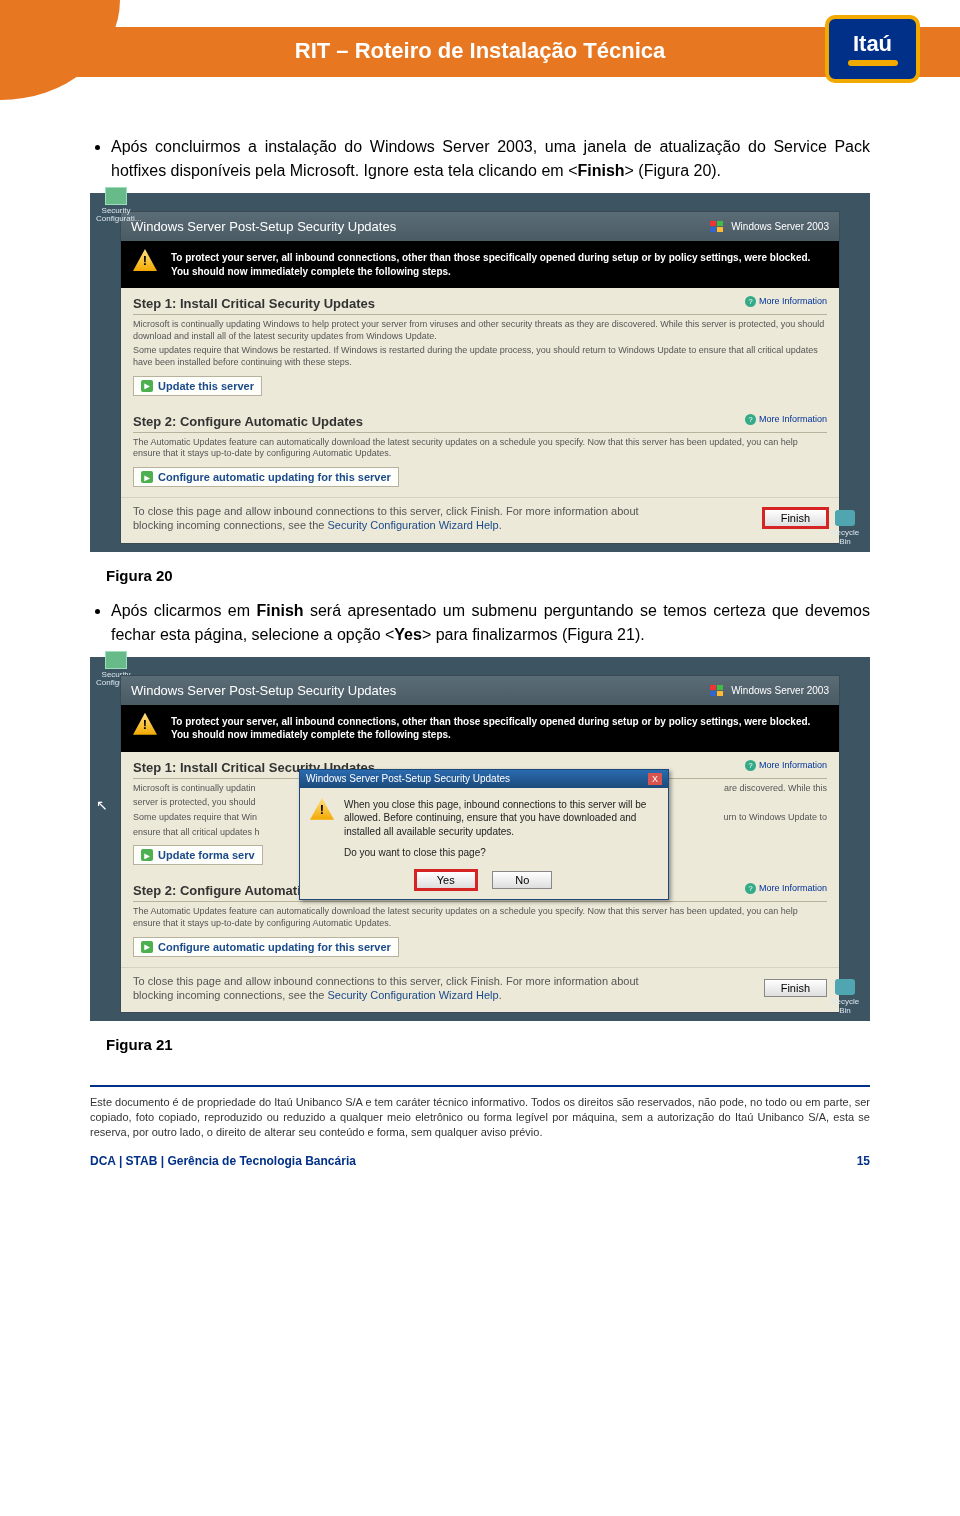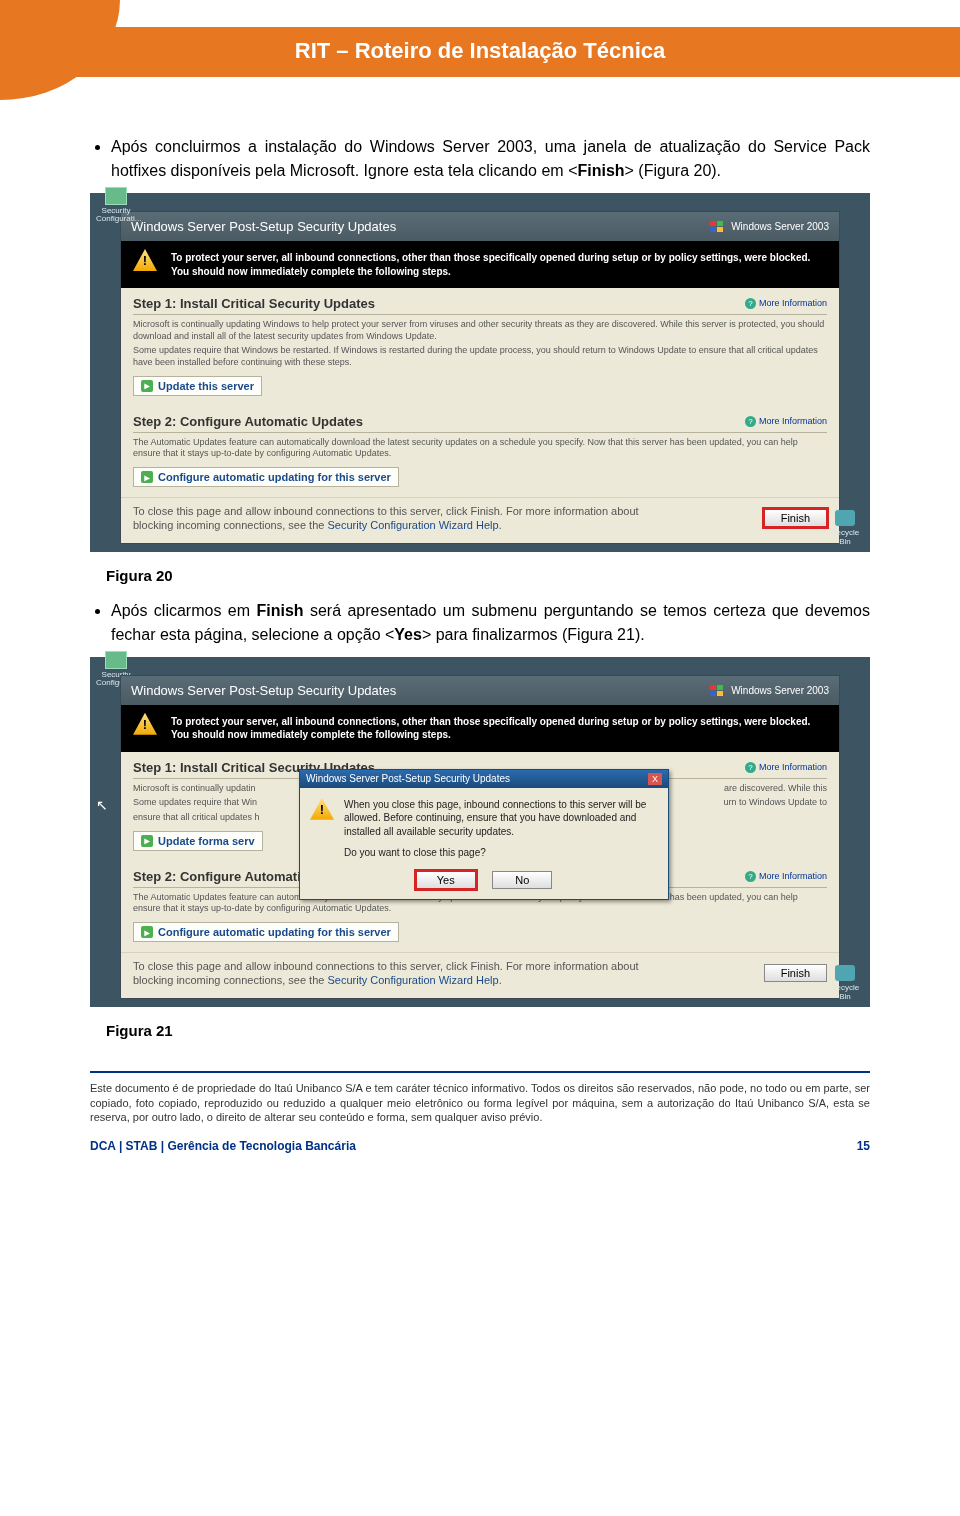--- a/index.html
+++ b/index.html
@@ -32,21 +32,21 @@
   .titlebar { background:linear-gradient(#5a6c76,#4b5b64); color:#fff; font-size:13px; padding:7px 10px; display:flex; justify-content:space-between; align-items:center;}
   .win-logo { font-size:10px; color:#fff; display:flex; align-items:center; gap:8px;justify-content:center;}
   .flag { display:inline-grid; grid-template-columns:6px 6px; grid-template-rows:5px 5px; gap:1px;}
   .flag span:nth-child(1){background:#e33;} .flag span:nth-child(2){background:#4b4;}
   .flag span:nth-child(3){background:#36c;} .flag span:nth-child(4){background:#fb3;}
 
   .bodyarea { background:#ece9d8; }
   .blackband { background:#000; color:#fff; font-size:10px; padding:10px 12px 10px 50px; position:relative; line-height:1.35;}
   .warn { position:absolute; left:12px; top:8px; width:24px; height:22px; background:linear-gradient(#ffe082,#f2a900); clip-path:polygon(50% 0,100% 100%,0 100%); display:flex; align-items:flex-end; justify-content:center; font-weight:bold; color:#000; font-size:13px; padding-bottom:1px;}
   .step { padding:8px 12px 6px 12px; }
-  .step-hdr { display:flex; justify-content:space-between; align-items:center; border-bottom:1px solid #b7b29b; padding-bottom:3px; margin-bottom:4px;}
+  .step-hdr { display:flex; justify-content:space-between; align-items:flex-start; border-bottom:1px solid #b7b29b; padding-bottom:3px; margin-bottom:4px;}
   .step-hdr h4{ color:#333; font-size:13px; font-weight:bold;}
   .more-info { font-size:9px; color:#003399;}
   .more-info .q{ display:inline-flex; width:11px; height:11px; border-radius:50%; background:#3a8; color:#fff; font-size:8px; justify-content:center; align-items:center; margin-right:3px;}
   .step p { font-size:9px; color:#555; line-height:1.3; margin-bottom:3px;}
   .link-btn { display:inline-flex; align-items:center; gap:5px; border:1px solid #b7b29b; background:#fdfdf9; padding:3px 7px; font-size:11px; color:#1a4a8a; font-weight:bold; margin:4px 0; }
   .link-btn .ico{ width:12px; height:12px; background:#4caf50; display:flex; align-items:center; justify-content:center; color:#fff; font-size:10px; border-radius:2px;}
   .footrow { padding:6px 12px 10px 12px; display:flex; justify-content:space-between; align-items:center; border-top:1px solid #d6d2bf;}
   .footrow p { font-size:11px; color:#555; max-width:540px; line-height:1.3;}
   .footrow a { color:#1a4a8a;}
   .btn { border:1px solid #888; background:linear-gradient(#fff,#dedede); font-size:11px; padding:2px 16px; }
@@ -69,20 +69,24 @@
   .footline { display:flex; justify-content:space-between; font-size:12px; font-weight:bold; color:#003087; margin-top:14px;}
 </style>
 </head>
 <body>
 
 <div class="page">
   <div class="top-strip">
     <div class="orange-bar"></div>
     <div class="curve"></div>
     <div class="doc-title">RIT – Roteiro de Instalação Técnica</div>
+    <div class="logo-box">
+      <div class="logo-text">Itaú</div>
+      <div class="logo-dash"></div>
+    </div>
   </div>
 
   <div class="content">
     <ul class="bul">
         <li>
       <span>Após concluirmos a instalação do Windows Server 2003, uma janela de atualização do Service Pack hotfixes disponíveis pela Microsoft. Ignore esta tela clicando em &lt;</span><b>Finish</b><span>&gt; (Figura 20).</span>
     </li>
       </ul>
 
     <div class="shot">
@@ -177,20 +181,21 @@
           </div>
           <div class="step">
             <div class="step-hdr">
               <h4>Step 1: Install Critical Security Updates</h4>
               <span class="more-info"><span class="q">?</span><span>More Information</span></span>
             </div>
             <p style="display:flex;justify-content:space-between;gap:33px;">
                 <span>Microsoft is continually updatin</span>
                 <span>are discovered. While this</span>
               </p>
+            <p>server is protected, you should</p>
             <p style="display:flex;justify-content:space-between;">
                 <span>Some updates require that Win</span>
                 <span>urn to Windows Update to</span>
               </p>
             <p>ensure that all critical updates h</p>
             <div class="link-btn">
                 <span class="ico">▸</span>
                 <span>Update forma serv</span>
               </div>
           </div>

